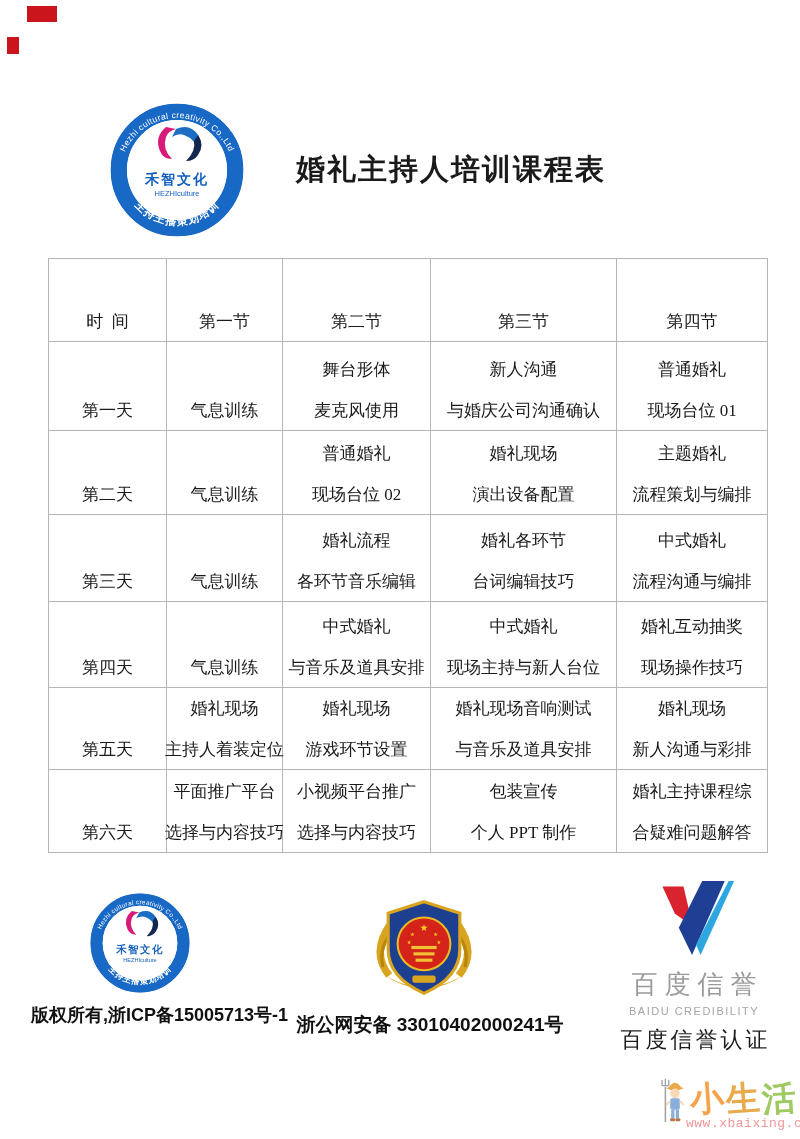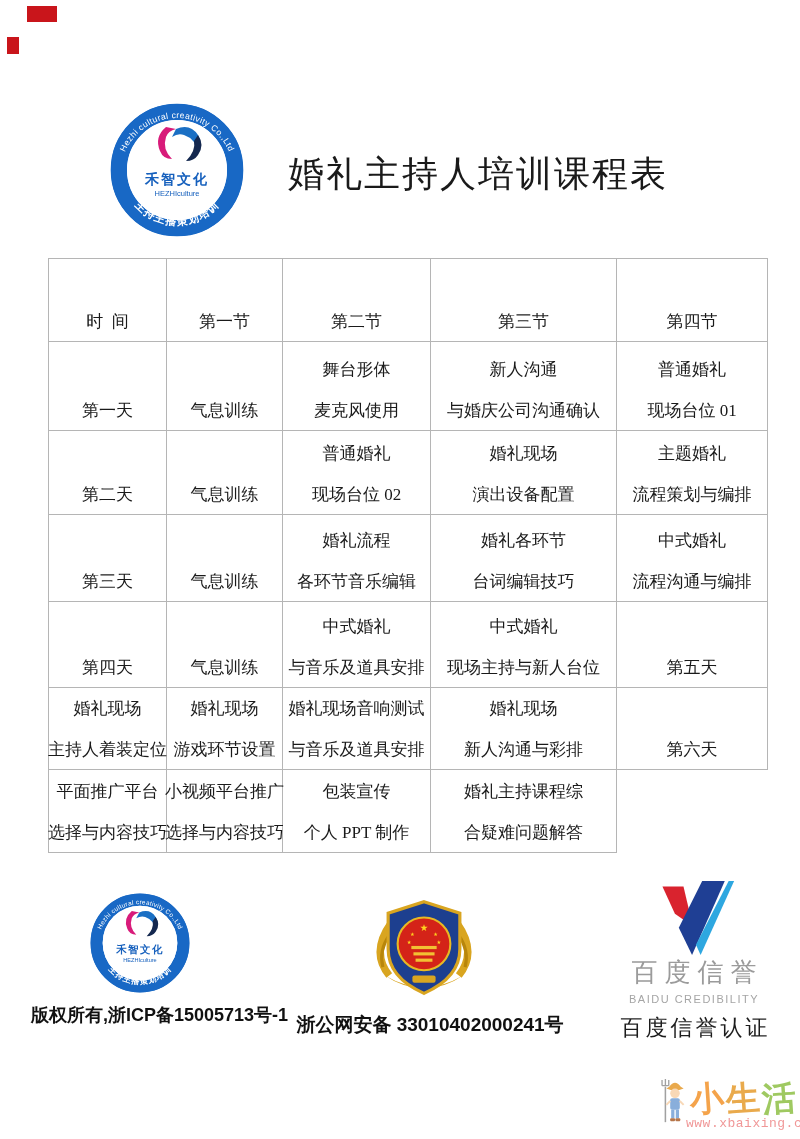--- a/index.html
+++ b/index.html
@@ -10,22 +10,22 @@
   }
   
   .red-mark{position:absolute;background:#c9151b;}
   .red-mark.m1{left:27px;top:6px;width:30px;height:16px;}
   .red-mark.m2{left:7px;top:37px;width:12px;height:17px;}
 
   
   .main-logo{position:absolute;left:110px;top:103px;width:134px;height:134px;}
   .small-logo{position:absolute;left:90px;top:893px;width:100px;height:100px;}
   .page-title{
-    position:absolute;left:288px;top:150px;width:480px;
-    font-size:36px;font-weight:normal;letter-spacing:2px;white-space:nowrap;
+    position:absolute;left:296px;top:150px;width:480px;
+    font-size:29px;font-weight:bold;letter-spacing:2px;white-space:nowrap;
   }
 
   
   .course-table{
     position:absolute;left:48px;top:258px;
     display:grid;
     grid-template-columns:118px 116px 148px 186px 151px;
     grid-template-rows:83px 89px 84px 87px 86px 82px 83px;
     border-left:1px solid #b5b5b5;border-top:1px solid #b5b5b5;
   }
@@ -45,21 +45,21 @@
     font-weight:bold;font-size:18px;color:#111;
   }
   .police-badge{position:absolute;left:366px;top:891px;width:116px;height:112px;}
   .police-text{
     position:absolute;left:285px;top:1012px;width:290px;text-align:center;
     font-family:"Liberation Sans","DejaVu Sans",sans-serif;
     font-weight:bold;font-size:19px;color:#111;
   }
   .baidu-block{position:absolute;left:598px;top:881px;width:192px;text-align:center;}
   .baidu-v{width:82px;height:74px;display:block;margin:0 auto;}
-  .baidu-cn{font-size:26px;color:#9b9b9b;letter-spacing:7px;margin-top:0;margin-right:-7px;
+  .baidu-cn{font-size:26px;color:#9b9b9b;letter-spacing:7px;margin-top:12px;margin-right:-7px;
     font-family:"Liberation Sans","DejaVu Sans",sans-serif;}
   .baidu-en{font-size:11px;color:#a5a5a5;letter-spacing:1.5px;margin-top:3px;
     font-family:"Liberation Sans","DejaVu Sans",sans-serif;}
   .baidu-cert{font-size:22px;color:#1c1c1c;letter-spacing:3px;margin-top:8px;margin-right:-3px;
     font-family:"Liberation Sans","DejaVu Sans",sans-serif;}
 
   
   .watermark{position:absolute;left:640px;top:1072px;width:155px;height:62px;opacity:.92;}
   .farmer{position:absolute;left:20px;top:6px;width:30px;height:48px;}
   .wm-chars{position:absolute;left:50px;top:4px;white-space:nowrap;}
@@ -185,20 +185,24 @@
     </div>
     <div class="cell">
       <div class="line">中式婚礼</div>
       <div class="line">与音乐及道具安排</div>
     </div>
     <div class="cell">
       <div class="line">中式婚礼</div>
       <div class="line">现场主持与新人台位</div>
     </div>
     <div class="cell">
+      <div class="line">婚礼互动抽奖</div>
+      <div class="line">现场操作技巧</div>
+    </div>
+    <div class="cell">
       <div class="line">第五天</div>
     </div>
     <div class="cell">
       <div class="line">婚礼现场</div>
       <div class="line">主持人着装定位</div>
     </div>
     <div class="cell">
       <div class="line">婚礼现场</div>
       <div class="line">游戏环节设置</div>
     </div>

